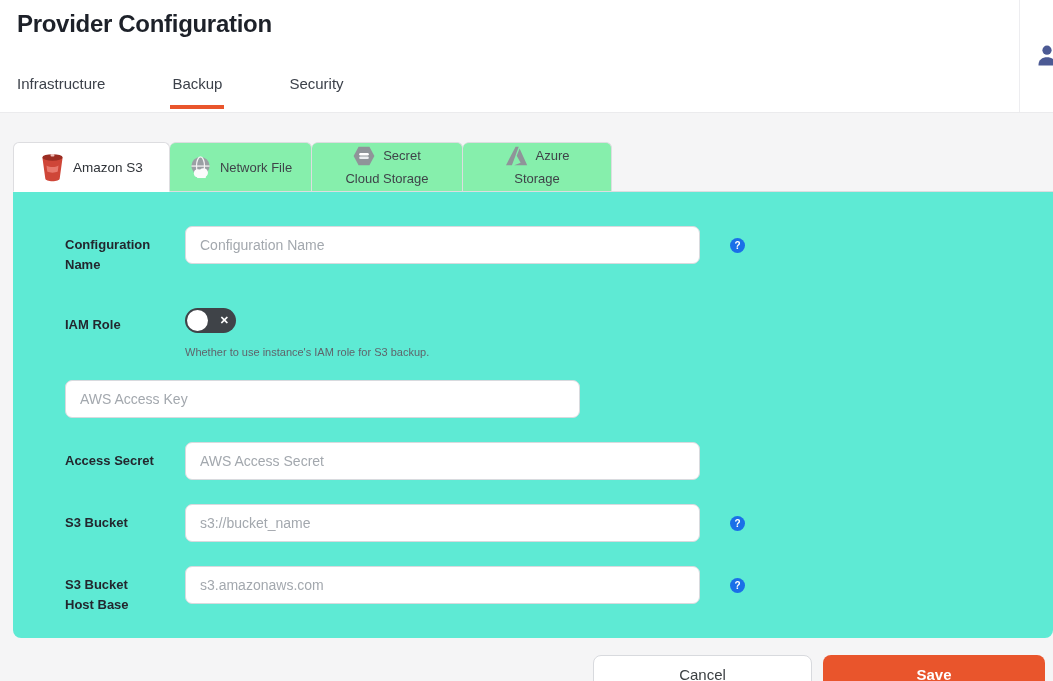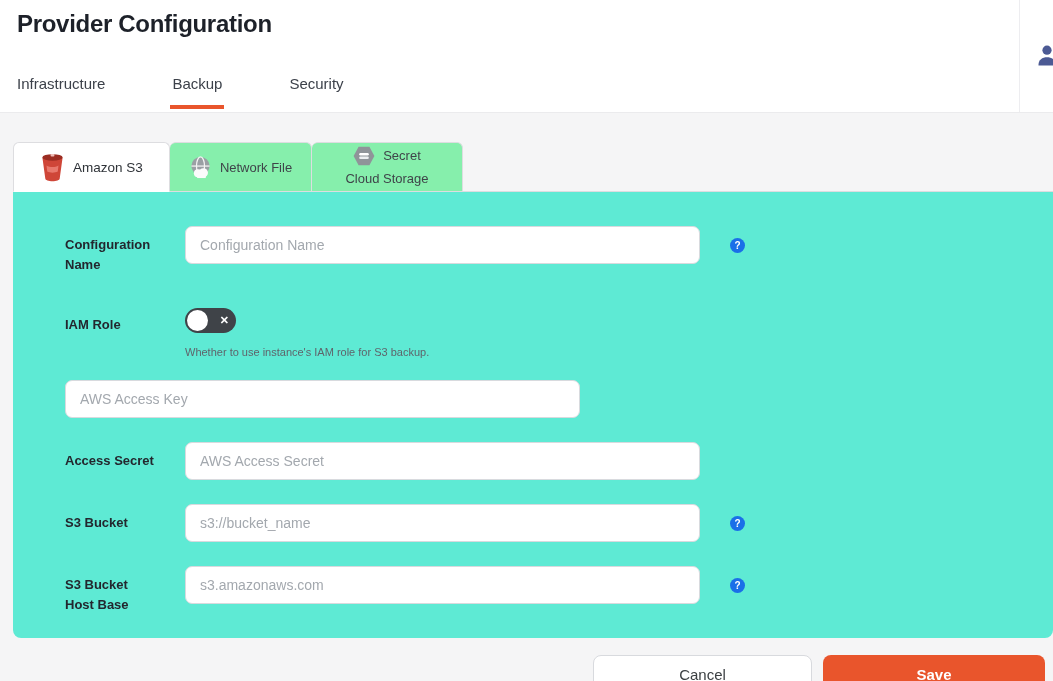--- a/index.html
+++ b/index.html
@@ -128,20 +128,32 @@
           <polygon points="5.6,0.8 16.4,0.8 21.4,10 16.4,19.2 5.6,19.2 0.6,10" fill="#8f9499"></polygon>
           <rect x="6.2" y="7.1" width="9.6" height="2.5" rx="1.25" fill="#ffffff"></rect>
           <rect x="6.2" y="10.6" width="9.6" height="2.5" rx="1.25" fill="#eceff1"></rect>
         </svg>
       </span>
       <span>Secret</span>
     </div>
     <div class="ptab-line2">Cloud Storage</div>
   </div>
 
+  <div class="ptab">
+    <div class="ptab-line1">
+      <span class="picon">
+        <svg width="23" height="20" viewBox="0 0 23 20">
+          <polygon points="10.6,0.8 13.8,0.8 6.9,19.2 1,19.2" fill="#8f9499"></polygon>
+          <polygon points="14.6,2.6 22.2,19.2 9.2,19.2 15.6,16.7 11.7,9.8" fill="#8f9499"></polygon>
+        </svg>
+      </span>
+      <span>Azure</span>
+    </div>
+    <div class="ptab-line2">Storage</div>
+  </div>
 
   <div class="strip-filler"></div>
 </div>
 
 <div class="panel">
 
   <div class="row mb-lg">
     <div class="row-label">Configuration Name</div>
     <div class="control">
       <input class="text-input" type="text" placeholder="Configuration Name" style="">

